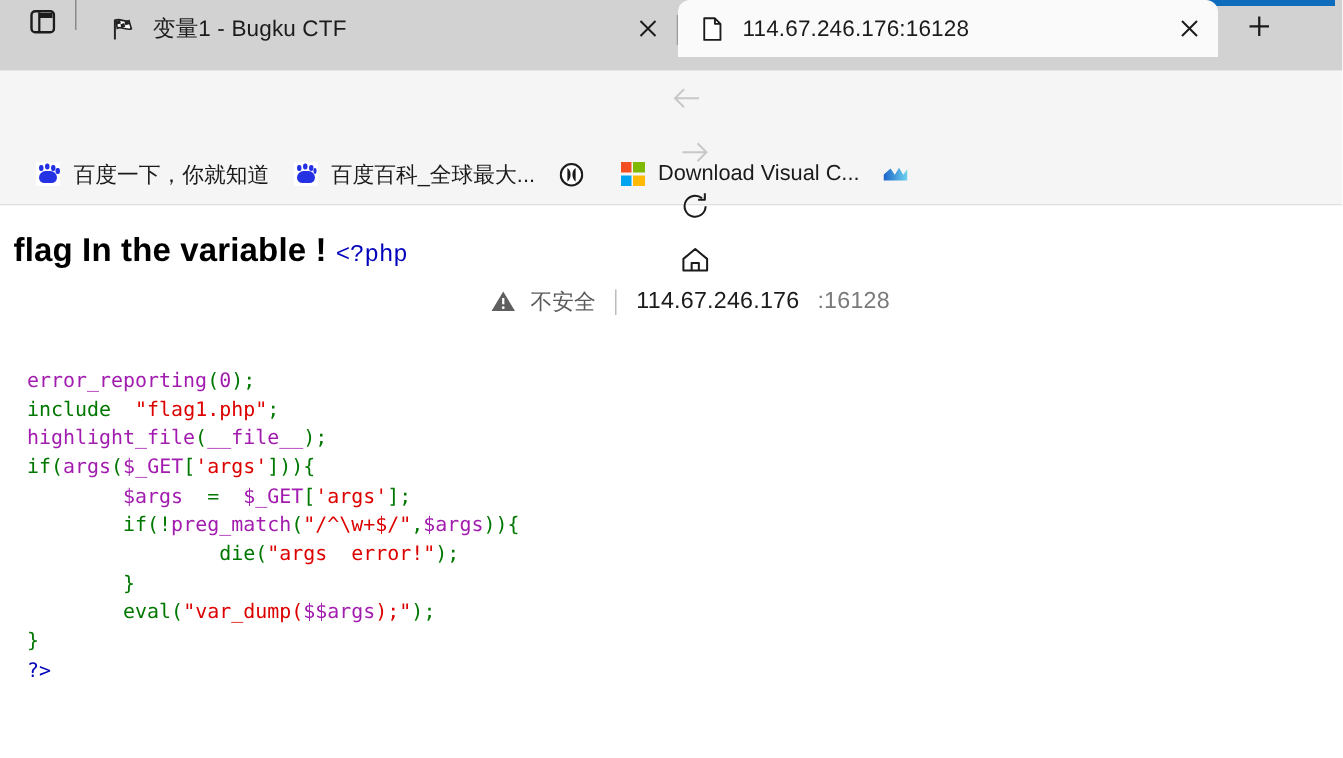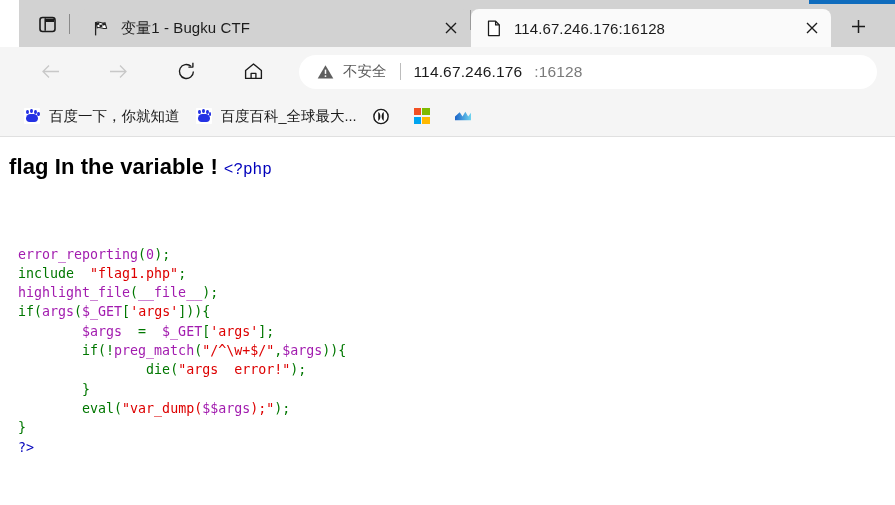--- a/index.html
+++ b/index.html
@@ -10,23 +10,22 @@
     overflow: hidden;
     background: #ffffff;
     font-family: "Liberation Sans", sans-serif;
   }
 
   
   .tabstrip {
     height: 47px;
     background: #d2d2d2;
     display: flex;
-    align-items: flex-end;
+    align-items: flex-start;
     position: relative;
-    margin-left: 19px;
   }
   .tab-actions-btn {
     width: 28px; height: 28px;
     margin: 0 6px 9px 14px;
     display: flex; align-items: center; justify-content: center;
     border-radius: 4px;
   }
   .tab-actions-btn svg { display:block; }
   .tabstrip-divider {
     width: 1px; height: 20px;
@@ -85,20 +84,21 @@
     background: #0f6cbd;
   }
 
   
   .toolbar {
     height: 49px;
     background: #f5f5f5;
     display: flex;
     align-items: center;
     padding: 0 12px;
+    flex-direction: column;
   }
   .nav-btn {
     width: 36px; height: 36px;
     display: flex; align-items: center; justify-content: center;
     border-radius: 4px;
     flex: 0 0 36px;
   }
   .nav-btn.back  { margin-left: 20px; }
   .nav-btn.fwd   { margin-left: 32px; }
   .nav-btn.reload{ margin-left: 32px; }
@@ -375,20 +375,21 @@
 
   <div class="bm">
     <span class="bm-icon">
       <span class="ms-logo">
         <span style="background:#f25022"></span>
         <span style="background:#7fba00"></span>
         <span style="background:#00a4ef"></span>
         <span style="background:#ffb900"></span>
       </span>
     </span>
+    <span class="bm-label">Download Visual C...</span>
   </div>
 
   <div class="bm cut">
     <span class="bm-icon">
       <svg width="17" height="15" viewBox="0 0 17 15" aria-hidden="true">
         <defs>
           <linearGradient id="bg1" x1="0" y1="0" x2="1" y2="0">
             <stop offset="0" stop-color="#1b63c8"></stop>
             <stop offset="1" stop-color="#6fd4ef"></stop>
           </linearGradient>

